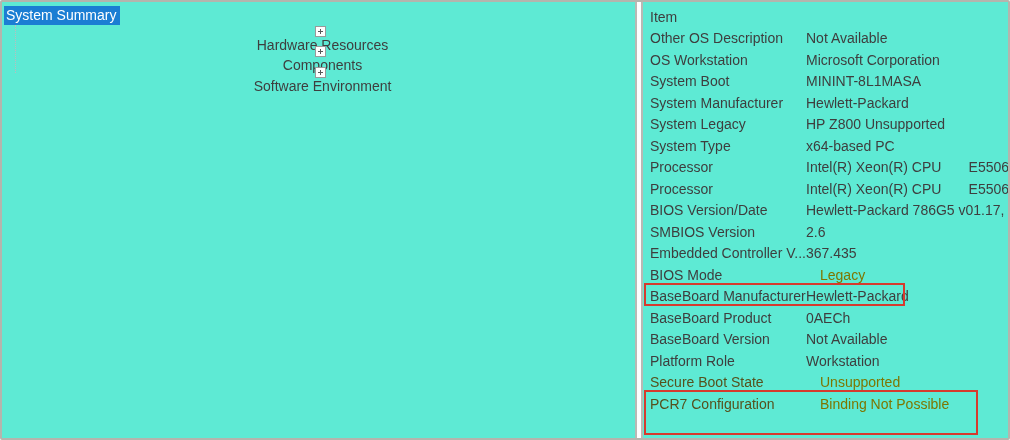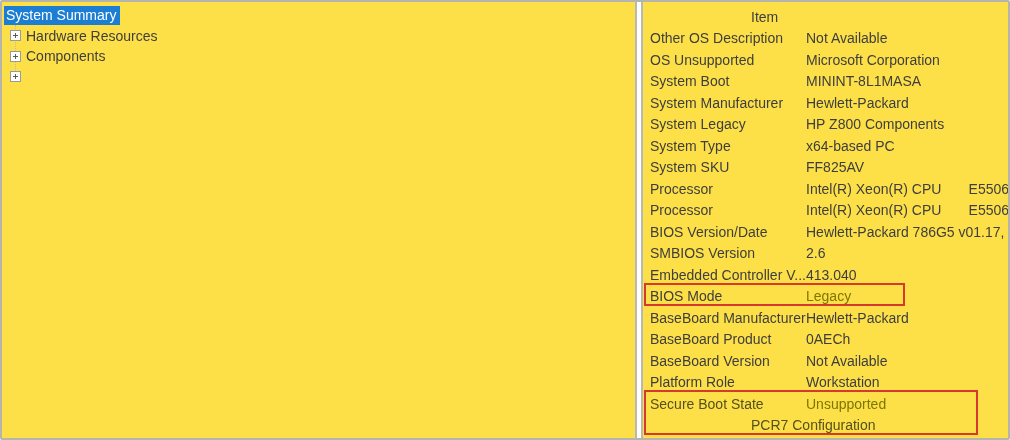--- a/index.html
+++ b/index.html
@@ -2,21 +2,21 @@
 <html><head>
 <meta charset="utf-8">
 <style>
   html, body { margin: 0; padding: 0; background: #ffffff; }
   .window {
     position: relative;
     width: 1010px; height: 440px;
     box-sizing: border-box;
     border: 2px solid #b5b5ad;
     border-radius: 2px;
-    background: #fde047;
+    background: #5eead4;
     display: flex;
     font-family: "Liberation Sans", sans-serif;
     font-size: 14px;
     color: #3e3e3e;
     overflow: hidden;
     cursor: default;
   }
 
   
   .left-pane {
@@ -32,21 +32,21 @@
     height: 20.5px;
     display: flex;
     align-items: center;
     white-space: nowrap;
   }
   .tree-item.root .label {
     background: #1b7ed3;
     color: #ffffff;
     padding: 1px 4px 2px 2px;
   }
-  .tree-item.child { padding-left: 6px; }
+  .tree-item.child { padding-left: 6px; flex-direction: column; }
   .expander {
     width: 11px; height: 11px;
     box-sizing: border-box;
     border: 1px solid #9a9a9a;
     background: #ffffff;
     position: relative;
     margin-right: 5px;
     flex: none;
   }
   .expander::before, .expander::after {
@@ -70,37 +70,36 @@
     border-left: 2px solid #b9b9b4;
     position: relative;
     overflow: hidden;
     padding-top: 4px;
   }
   .hdr-row, .row {
     height: 21.5px;
     display: flex;
     align-items: center;
     white-space: nowrap;
-    justify-content: center;
   }
   .cell-item {
     width: 163px;
     box-sizing: border-box;
     padding-left: 7px;
     flex: none;
     overflow: hidden;
     white-space: nowrap;
   }
   .cell-value {
     flex: 1;
     overflow: hidden;
     white-space: pre;
     padding-right: 2px;
   }
-  .olive      { color: #7e7600; }
+  .olive      { color: #7e7600; margin-left: 14px; }
   .olive-dark { color: #56511d; }
 
   
   .red-box {
     position: absolute;
     left: 1px;
     box-sizing: border-box;
     border: 2px solid #d63a2e;
     pointer-events: none;
   }
@@ -124,78 +123,75 @@
       <span class="label">Hardware Resources</span>
     </div>
 
     <div class="tree-item child">
       <span class="expander"></span>
       <span class="label">Components</span>
     </div>
 
     <div class="tree-item child">
       <span class="expander"></span>
+      <span class="label">Software Environment</span>
     </div>
   </div>
 
   <div class="pane-gap"></div>
 
   <div class="right-pane">
     <div class="hdr-row">
       <span class="cell-item">Item</span>
     </div>
 
     <div>
         <div class="row">
           <span class="cell-item">Other OS Description</span>
           <span class="cell-value">Not Available</span>
         </div>
         <div class="row">
-          <span class="cell-item">OS Unsupported</span>
+          <span class="cell-item">OS Workstation</span>
           <span class="cell-value">Microsoft Corporation</span>
         </div>
         <div class="row">
           <span class="cell-item">System Boot</span>
           <span class="cell-value">MININT-8L1MASA</span>
         </div>
         <div class="row">
           <span class="cell-item">System Manufacturer</span>
           <span class="cell-value">Hewlett-Packard</span>
         </div>
         <div class="row">
           <span class="cell-item">System Legacy</span>
-          <span class="cell-value">HP Z800 Components</span>
+          <span class="cell-value">HP Z800 Unsupported</span>
         </div>
         <div class="row">
           <span class="cell-item">System Type</span>
           <span class="cell-value">x64-based PC</span>
         </div>
         <div class="row">
-          <span class="cell-item">System SKU</span>
-          <span class="cell-value">FF825AV</span>
-        </div>
-        <div class="row">
           <span class="cell-item">Processor</span>
           <span class="cell-value">Intel(R) Xeon(R) CPU       E5506</span>
         </div>
         <div class="row">
           <span class="cell-item">Processor</span>
           <span class="cell-value">Intel(R) Xeon(R) CPU       E5506</span>
         </div>
         <div class="row">
           <span class="cell-item">BIOS Version/Date</span>
           <span class="cell-value">Hewlett-Packard 786G5 v01.17, 8/</span>
         </div>
         <div class="row">
           <span class="cell-item">SMBIOS Version</span>
           <span class="cell-value">2.6</span>
         </div>
         <div class="row">
           <span class="cell-item">Embedded Controller V...</span>
-          <span class="cell-value">413.040</span>
+          <span class="cell-value">367.435</span>
         </div>
         <div class="row">
           <span class="cell-item">BIOS Mode</span>
           <span class="cell-value olive">Legacy</span>
         </div>
         <div class="row">
           <span class="cell-item">BaseBoard Manufacturer</span>
           <span class="cell-value">Hewlett-Packard</span>
         </div>
         <div class="row">
@@ -209,20 +205,21 @@
         <div class="row">
           <span class="cell-item">Platform Role</span>
           <span class="cell-value">Workstation</span>
         </div>
         <div class="row">
           <span class="cell-item olive-dark">Secure Boot State</span>
           <span class="cell-value olive">Unsupported</span>
         </div>
         <div class="row">
           <span class="cell-item olive-dark">PCR7 Configuration</span>
+          <span class="cell-value olive">Binding Not Possible</span>
         </div>
       </div>
 
     <div class="red-box bios-mode"></div>
     <div class="red-box secure-boot"></div>
   </div>
 
 </div>
 
 </body></html>

